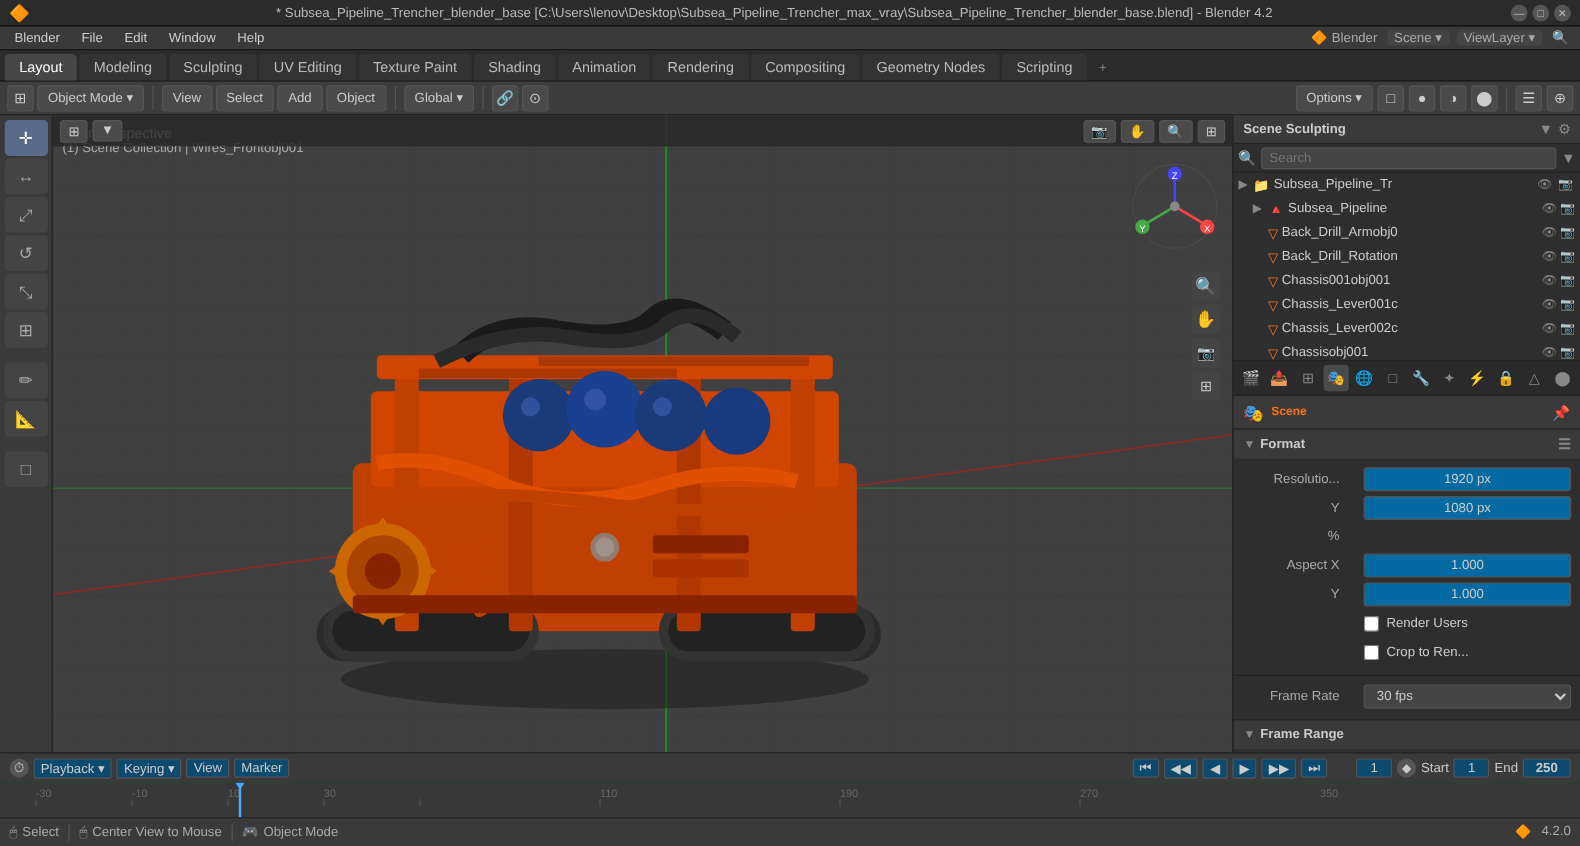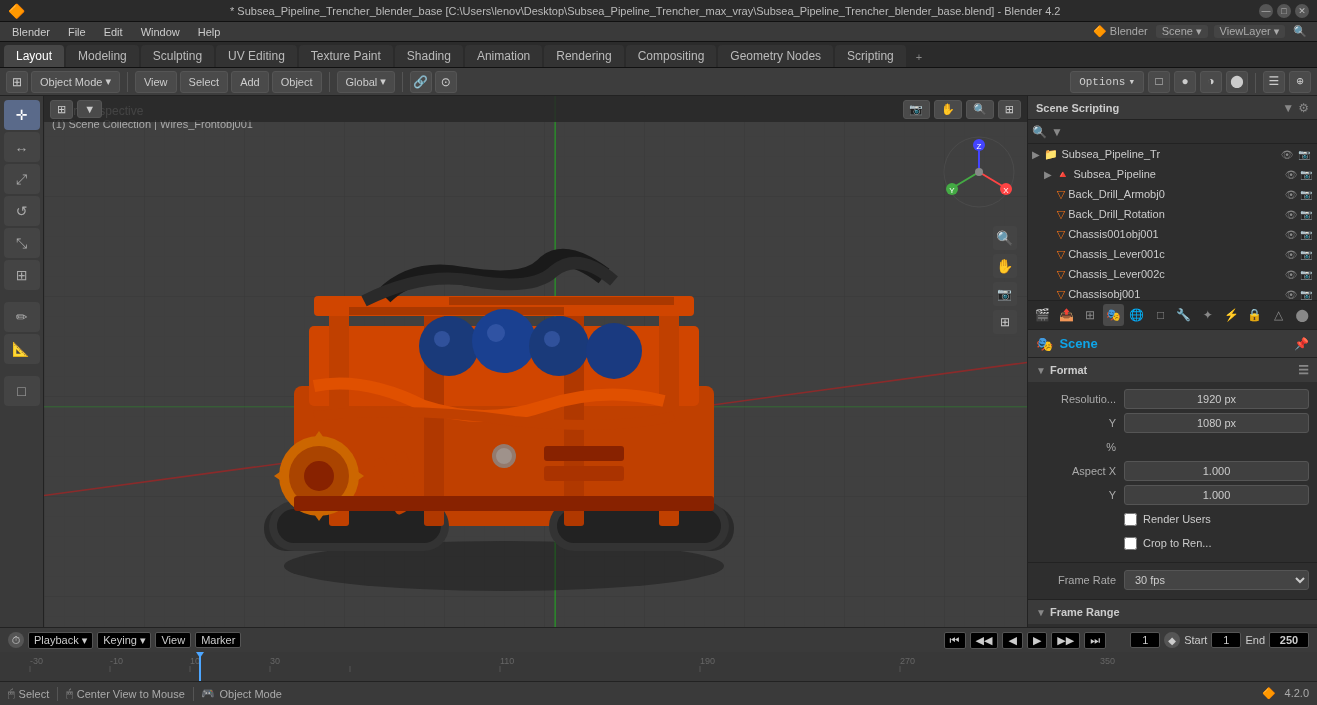--- a/index.html
+++ b/index.html
@@ -128,21 +128,20 @@
       width: 1px;
       height: 20px;
       background: #555;
       margin: 0 3px;
     }
     .toolbar-right {
       margin-left: auto;
       display: flex;
       align-items: flex-end;
       gap: 4px;
-      font-family: Liberation Mono, monospace;
     }
     .toolbar-icon-btn {
       width: 22px;
       height: 22px;
       background: #4a4a4a;
       border: 1px solid #555;
       border-radius: 3px;
       display: flex;
       align-items: center;
       justify-content: center;
@@ -274,34 +273,34 @@
       color: #ccc;
     }
     .prop-section-header .arrow { font-size: 10px; color: #888; }
     .prop-section-body {
       padding: 6px 8px;
     }
     .prop-row {
       display: flex;
       align-items: center;
       height: 22px;
-      gap: 8px;
+      gap: 20px;
       margin-bottom: 2px;
     }
     .prop-label {
       width: 80px;
       font-size: 11px;
       color: #aaa;
       text-align: right;
       flex-shrink: 0;
     }
     .prop-input {
       flex: 1;
       height: 20px;
-      background: #404040;
+      background: #0369a1;
       border: 1px solid #555;
       border-radius: 3px;
       padding: 0 6px;
       color: #ccc;
       font-size: 11px;
       text-align: center;
     }
     .prop-input.highlighted {
       background: #1a5a8a;
       border-color: #2a7acc;
@@ -342,21 +341,21 @@
       height: 24px;
       background: #3a3a3a;
       display: flex;
       align-items: center;
       padding: 0 8px;
       gap: 4px;
       font-size: 11px;
     }
     .tl-btn {
       padding: 1px 5px;
-      background: #000000;
+      background: #0c4a6e;
       border: 1px solid #555;
       border-radius: 2px;
       color: #ccc;
       font-size: 11px;
       cursor: pointer;
     }
     #timeline-track {
       height: 30px;
       background: #14532d;
       position: relative;
@@ -485,21 +484,21 @@
     #prop-header {
       height: 28px;
       background: #3a3a3a;
       display: flex;
       align-items: center;
       padding: 0 8px;
       gap: 6px;
       border-bottom: 1px solid #222;
     }
     .prop-header-icon { font-size: 14px; color: #ccc; }
-    .prop-header-title { font-size: 13px; font-weight: bold; color: #0ea5e9; flex: 1; }
+    .prop-header-title { font-size: 10px; font-weight: bold; color: #f97316; flex: 1; }
     .prop-pin { font-size: 12px; color: #888; cursor: pointer; }
   </style>
 </head>
 <body>
 
 <div id="title-bar">
   <span style="margin-right:6px;font-size:14px;">🔶</span>
   <span class="title-text">* Subsea_Pipeline_Trencher_blender_base [C:\Users\lenov\Desktop\Subsea_Pipeline_Trencher_max_vray\Subsea_Pipeline_Trencher_blender_base.blend] - Blender 4.2</span>
   <div class="win-controls">
     <div class="win-btn win-btn-min">—</div>
@@ -733,29 +732,30 @@
 
     
     <div id="fps-display">
       <span>30 fps</span>
     </div>
   </div>
 
   <div id="right-panel">
 
     <div id="right-panel-top">
-      <span class="scene-collection-label">Scene Scripting</span>
+      <span class="scene-collection-label">Scene Sculpting</span>
       <span style="margin-left:auto;display:flex;gap:4px;">
         <span style="font-size:12px;color:#888;cursor:pointer;">▼</span>
         <span style="font-size:12px;color:#888;cursor:pointer;">⚙</span>
       </span>
     </div>
 
     <div id="outliner-search-bar">
       <span class="search-icon">🔍</span>
+      <input class="search-input" type="text" placeholder="Search" style="">
       <span style="font-size:12px;color:#888;cursor:pointer;">▼</span>
     </div>
 
     <div id="outliner-list" style="height:156px;overflow:hidden;background:#2e2e2e;">
 
       <div class="outliner-item" style="padding-left:4px;">
         <span style="font-size:10px;color:#888;">▶</span>
         <span style="font-size:11px;color:#aaa;margin-left:2px;">📁</span>
         <span class="outliner-label">Subsea_Pipeline_Tr</span>
         <span style="font-size:10px;color:#888;margin-right:2px;">👁</span>

